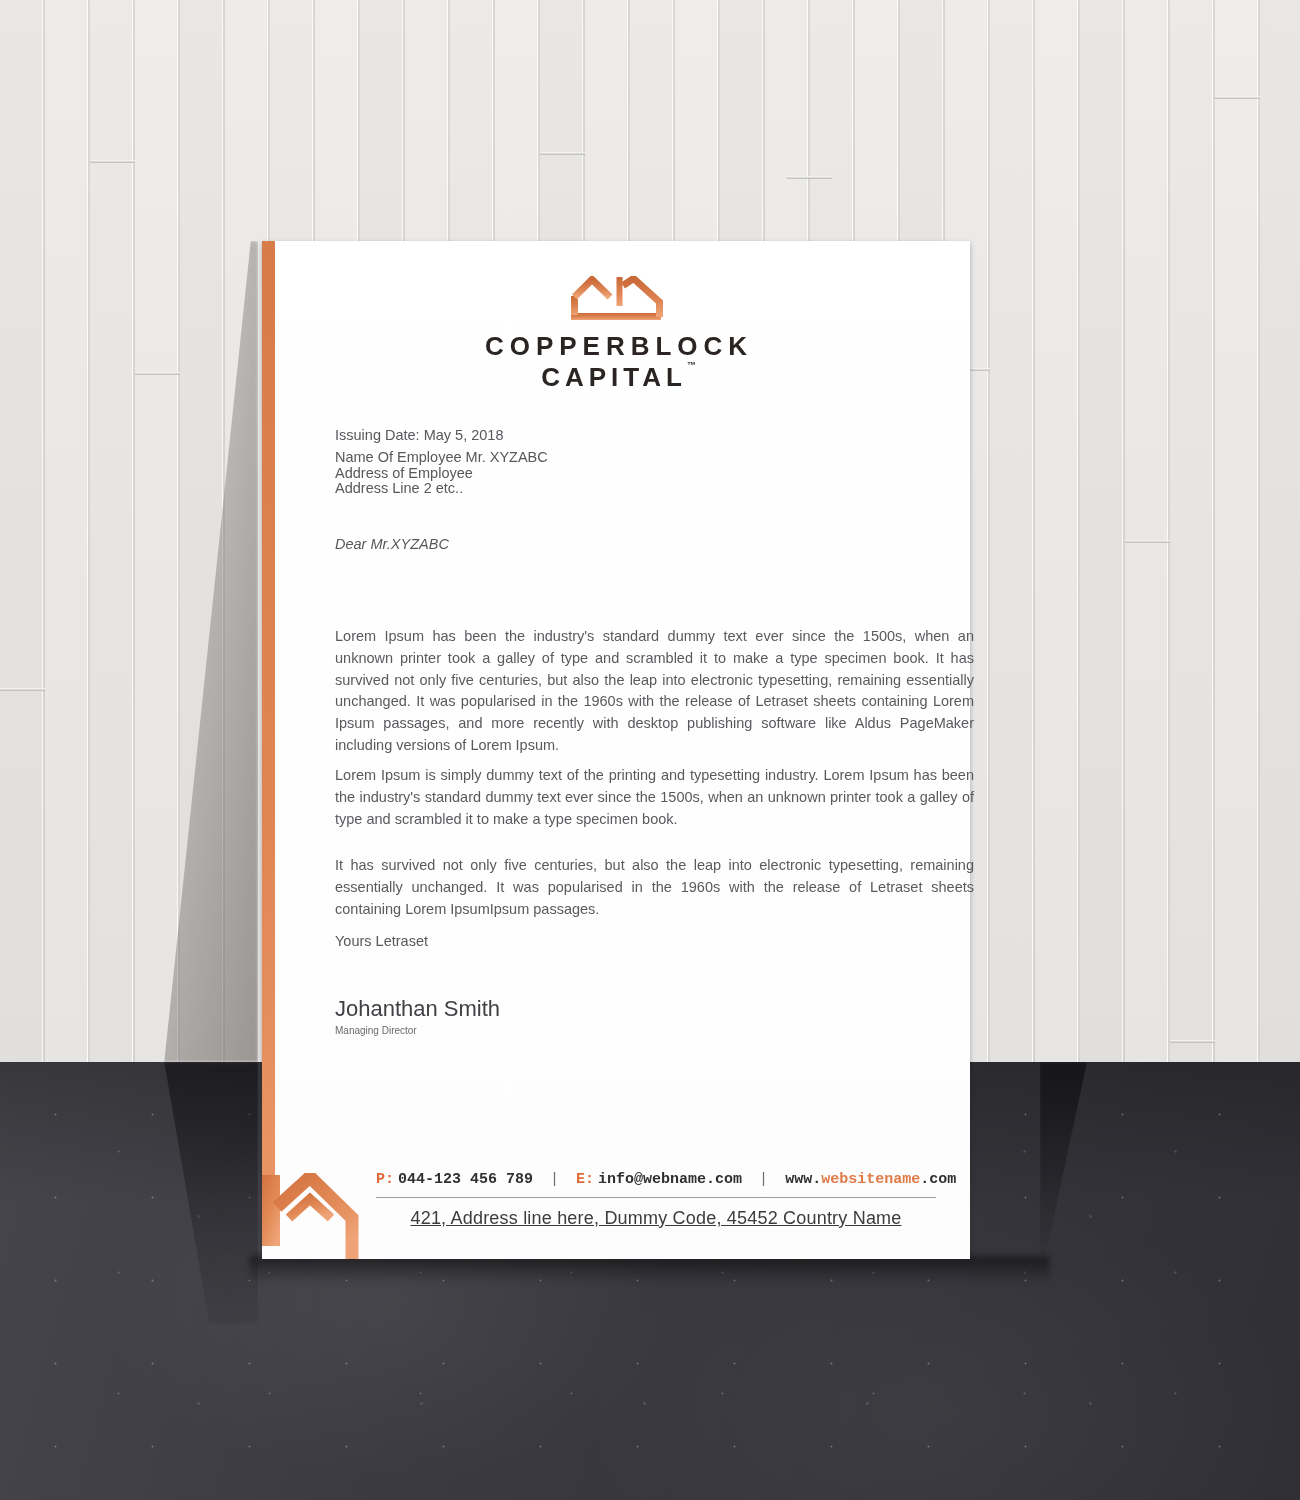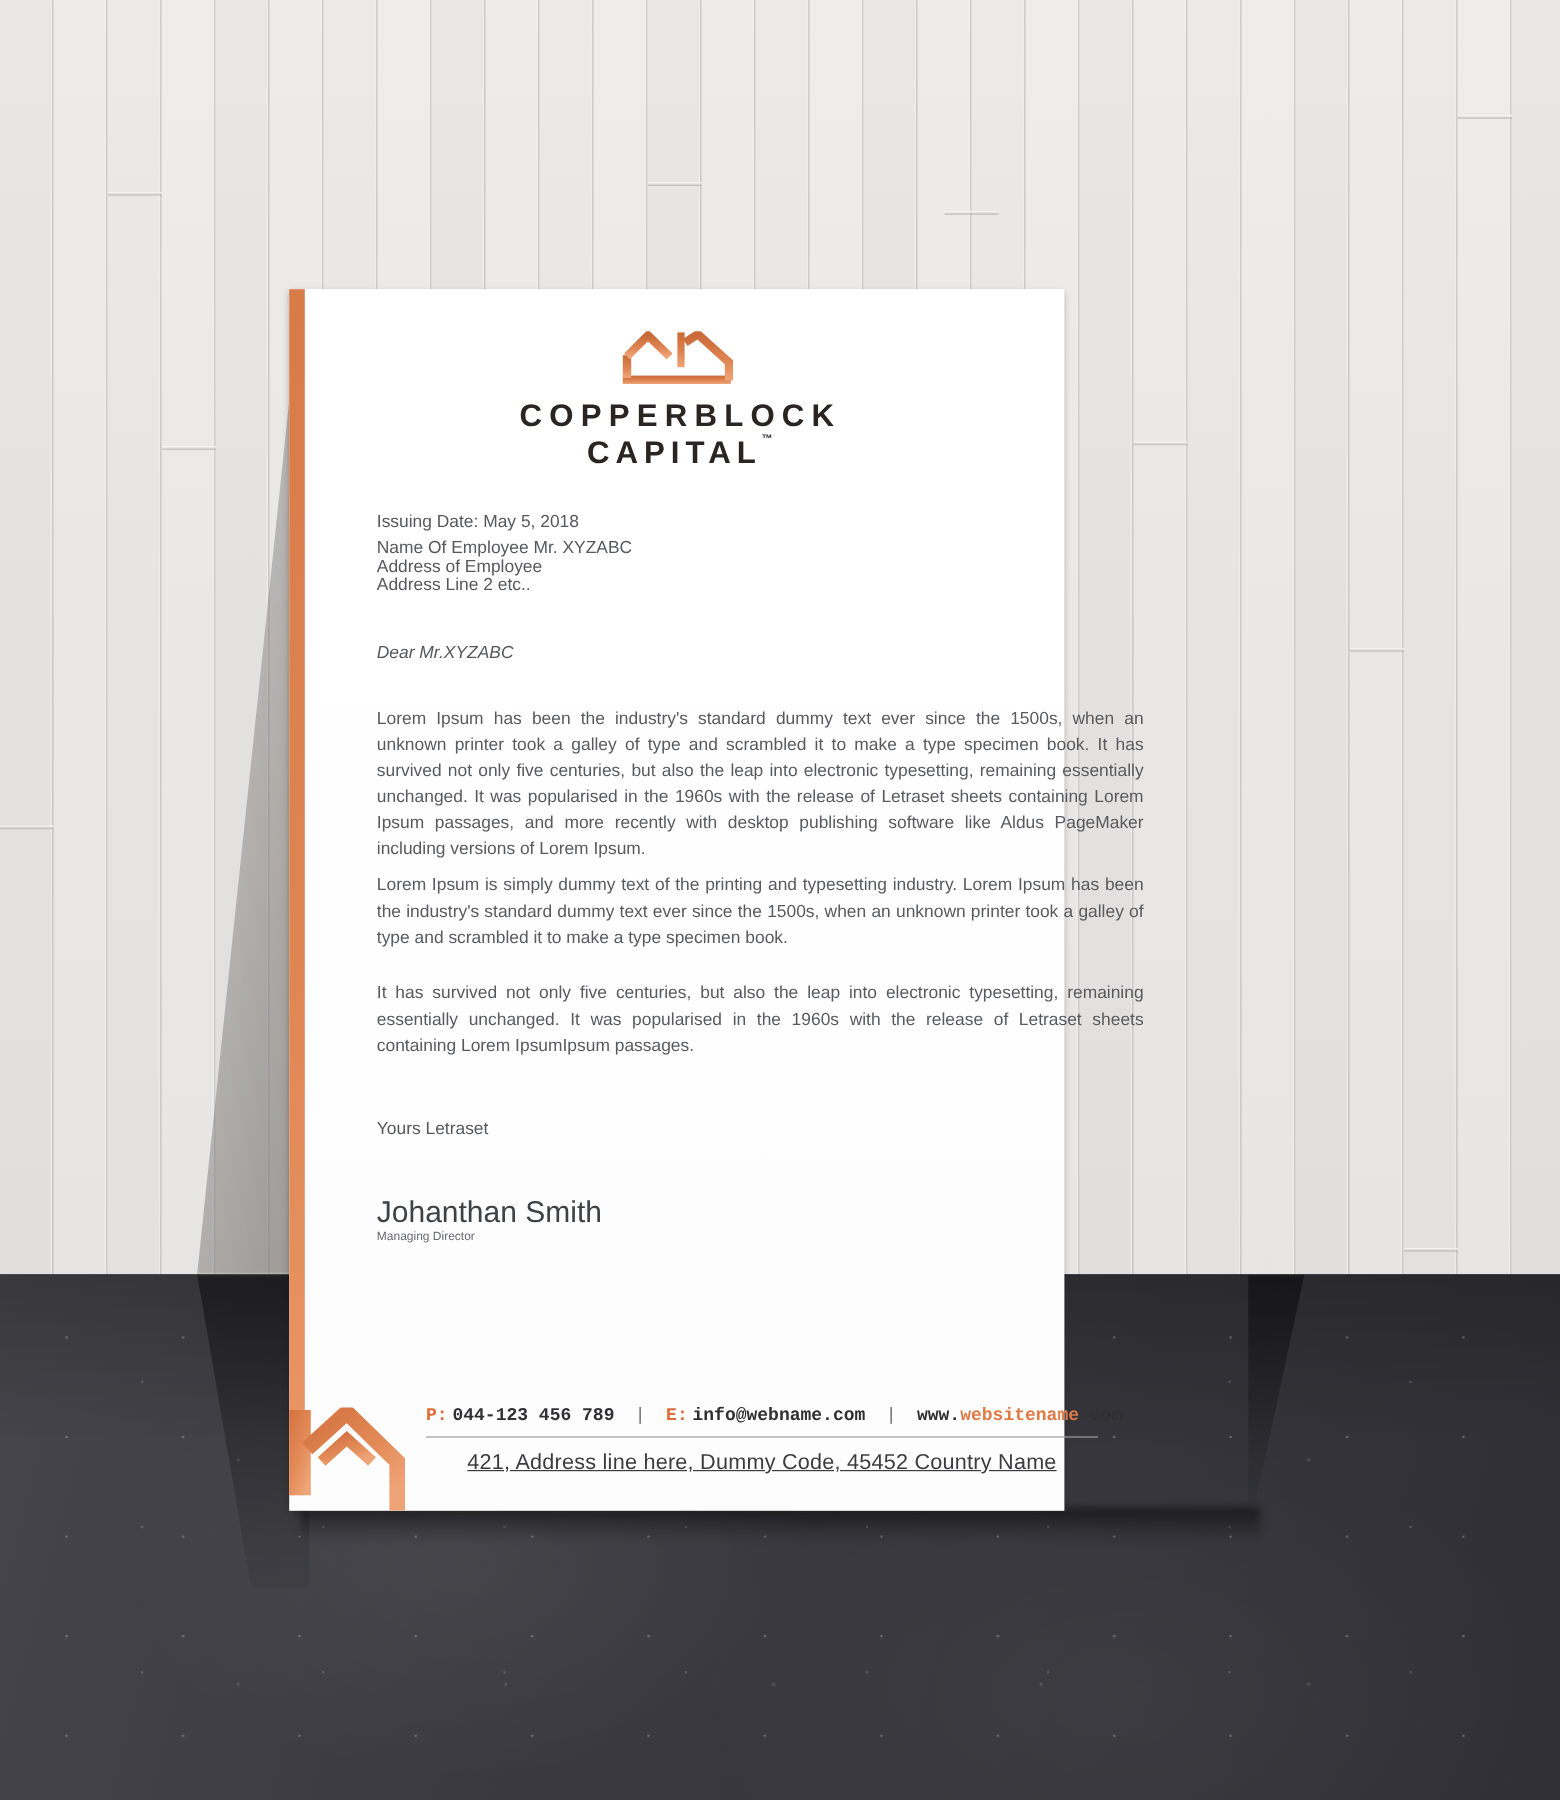--- a/index.html
+++ b/index.html
@@ -64,21 +64,21 @@
     clip-path:polygon(3% 0, 68% 0, 11% 100%, 3% 100%);
     filter:blur(2px);
   }
   .shadow-under-paper{
     left:250px;top:1256px;width:800px;height:28px;
     background:linear-gradient(180deg, rgba(0,0,0,0.48), rgba(0,0,0,0));
     filter:blur(3px);
   }
   
   .paper{
-    position:absolute;left:241px;top:241px;width:646px;height:1018px;
+    position:absolute;left:262px;top:241px;width:708px;height:1018px;
     background:linear-gradient(180deg,#ffffff 0%,#fdfdfd 100%);
     box-shadow:0 2px 5px rgba(30,30,30,0.30);
   }
   .accent-stripe{
     position:absolute;left:0;top:0;width:13px;height:1005px;
     background:linear-gradient(180deg,#d4först 0,#000 0); 
   }
   .accent-stripe{
     background:linear-gradient(180deg,#d77b49 0%,#df8554 55%,#ea9765 100%);
   }
@@ -94,26 +94,26 @@
     position:absolute;left:0;top:119px;width:100%;text-align:center;
     font-size:26px;font-weight:600;letter-spacing:5px;color:#2a2522;
     text-indent:5px;
   }
   .brand-line2 sup{font-size:9px;letter-spacing:0;vertical-align:18px;}
   
   .ltr{position:absolute;left:73px;width:639px;color:#57585c;font-size:14.5px;}
   .issuing-date{top:186px;}
   .recipient{top:209px;line-height:15.5px;}
   .salutation{top:295px;font-style:italic;}
-  .para{text-align:justify;line-height:21.8px;color:#595a5e;}
+  .para{text-align:justify;line-height:21.8px;color:#595a5e;margin-top:37px;}
   .para1{top:348px;}
   .para2{top:487px;}
   .para3{top:577px;}
   .closing{top:692px;}
-  .sig-name{top:755px;font-size:25px;color:#3f4145;}
+  .sig-name{top:755px;font-size:22px;color:#3f4145;}
   .sig-title{top:784px;font-size:10px;color:#696a6e;}
   
   .paper-footer{
     position:absolute;left:114px;top:930px;width:560px;text-align:center;
   }
   .contact-row{
     font-size:15px;font-weight:600;color:#303032;
     padding-bottom:9px;border-bottom:1px solid #9d9d9d;white-space:nowrap;font-family:Liberation Mono, monospace;
   }
   .contact-row .lbl{color:#e06a38;}

